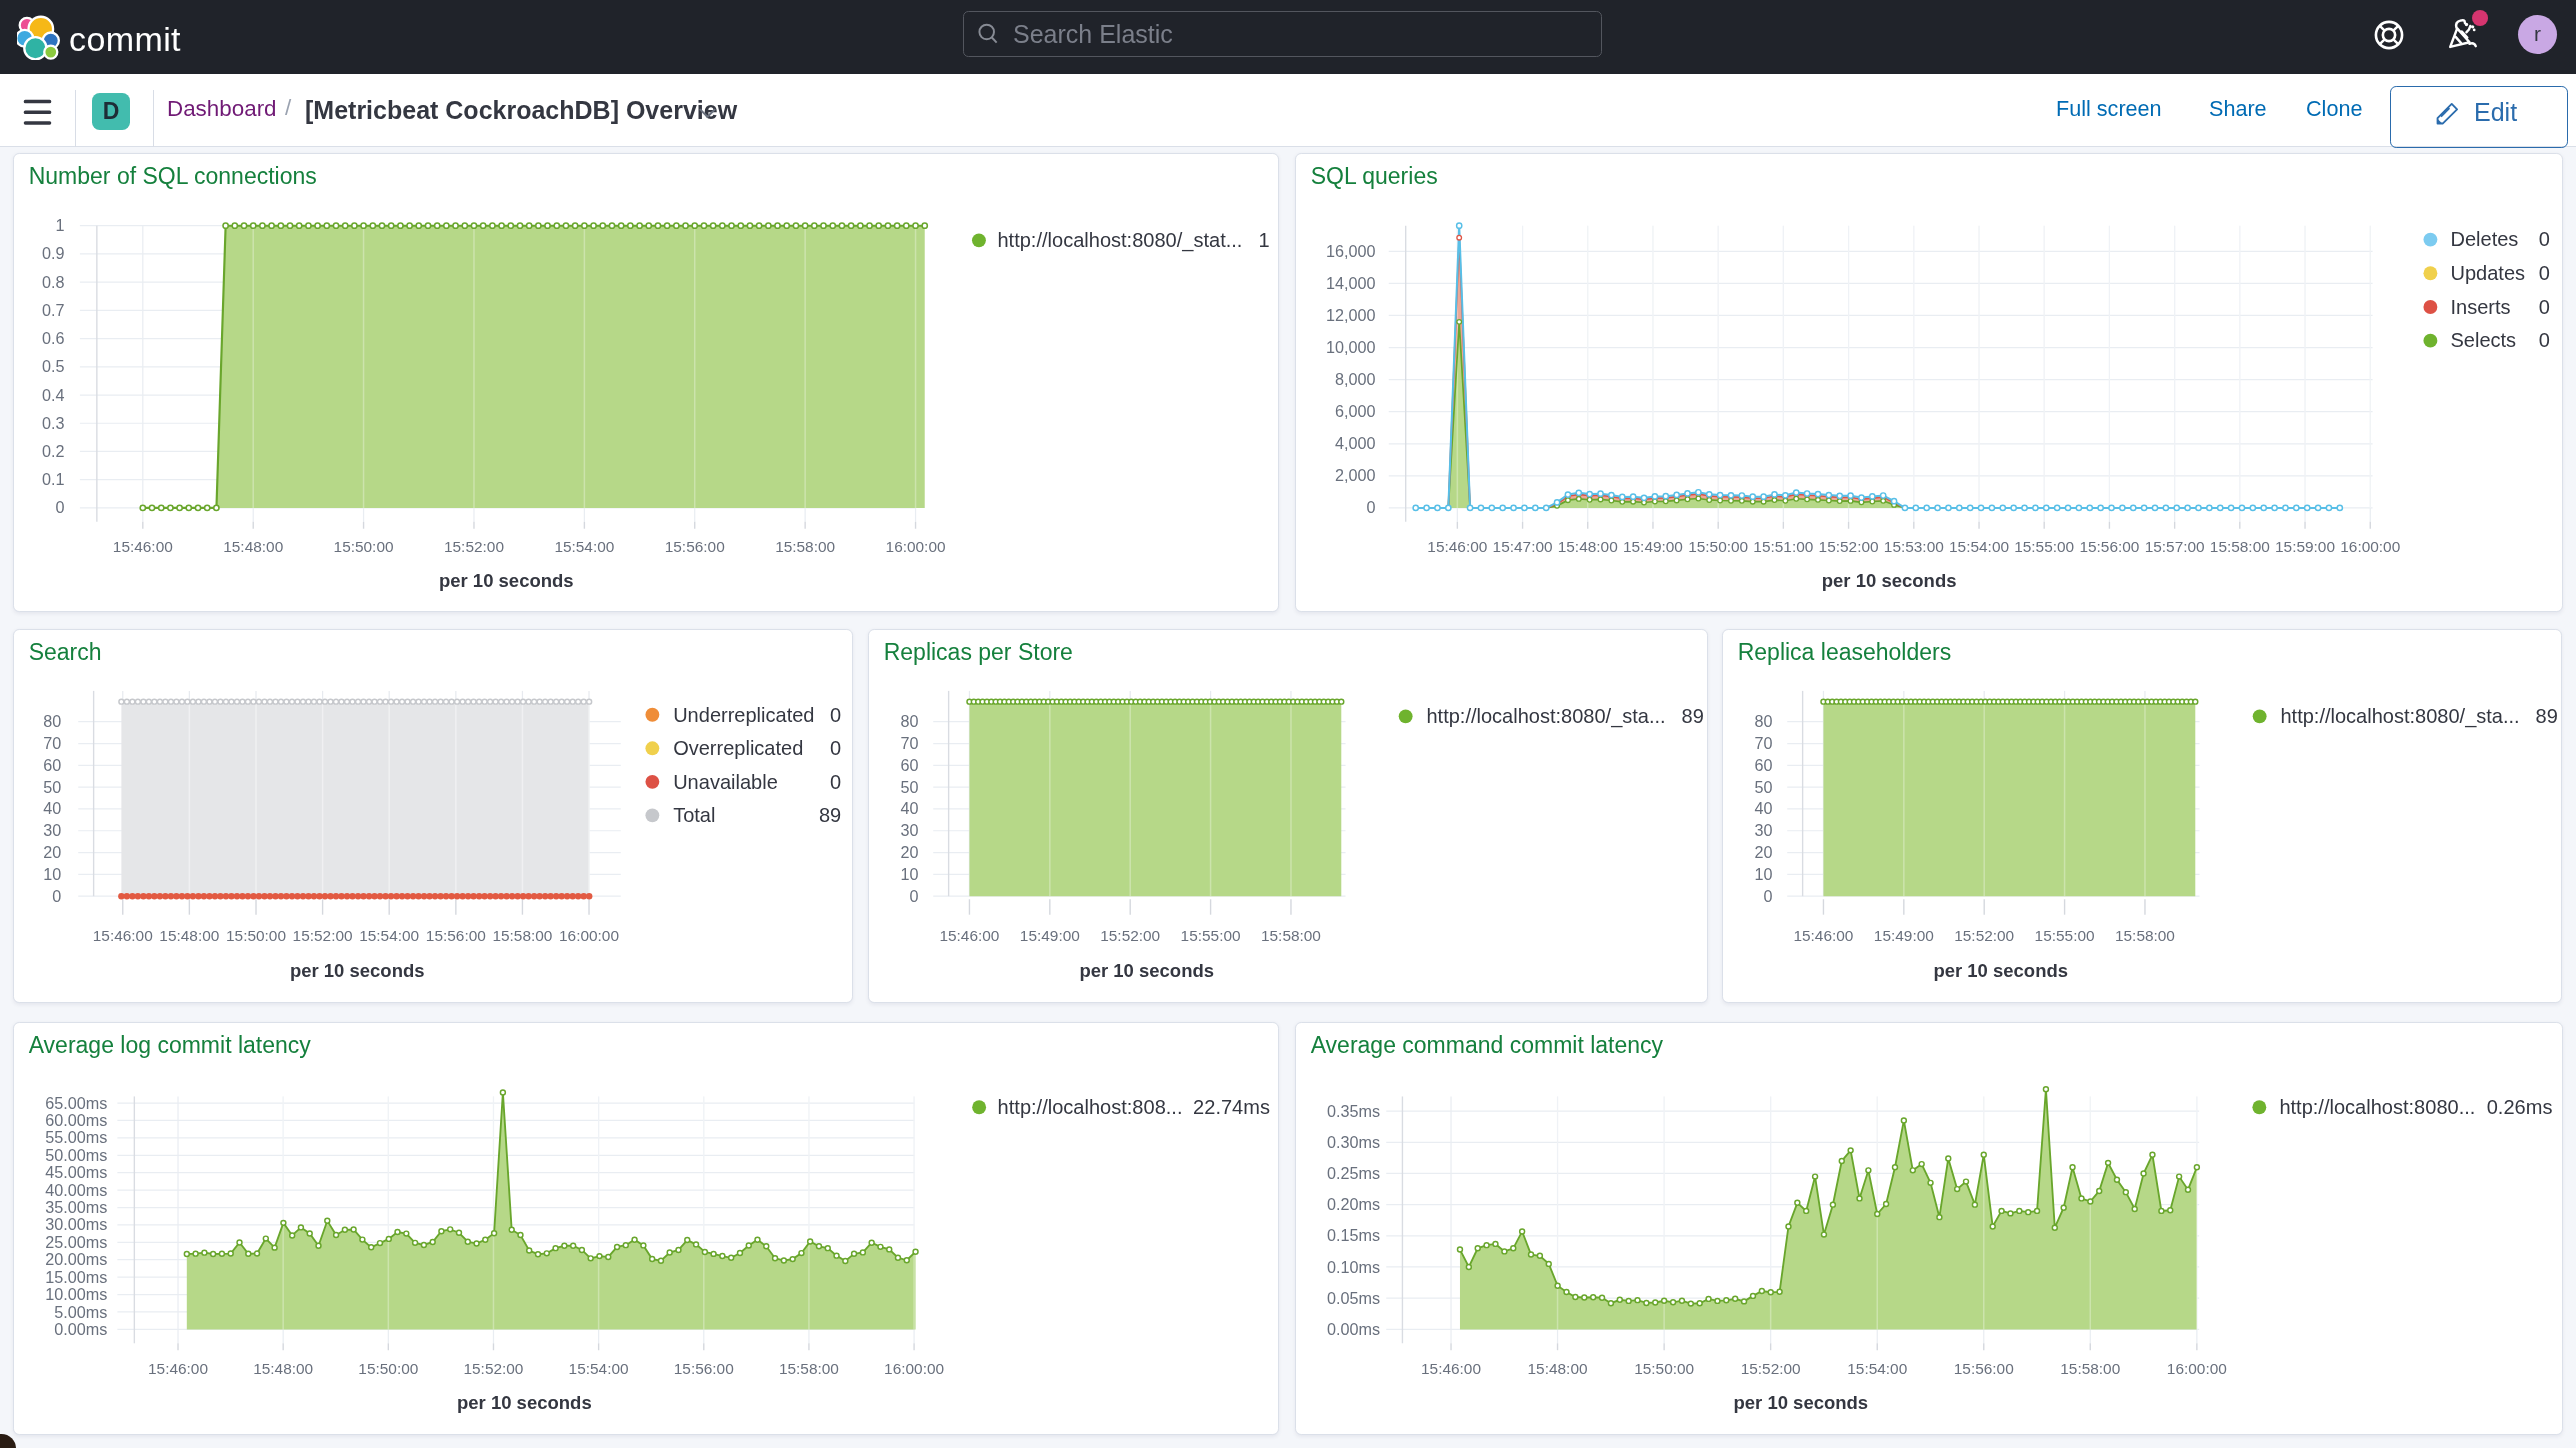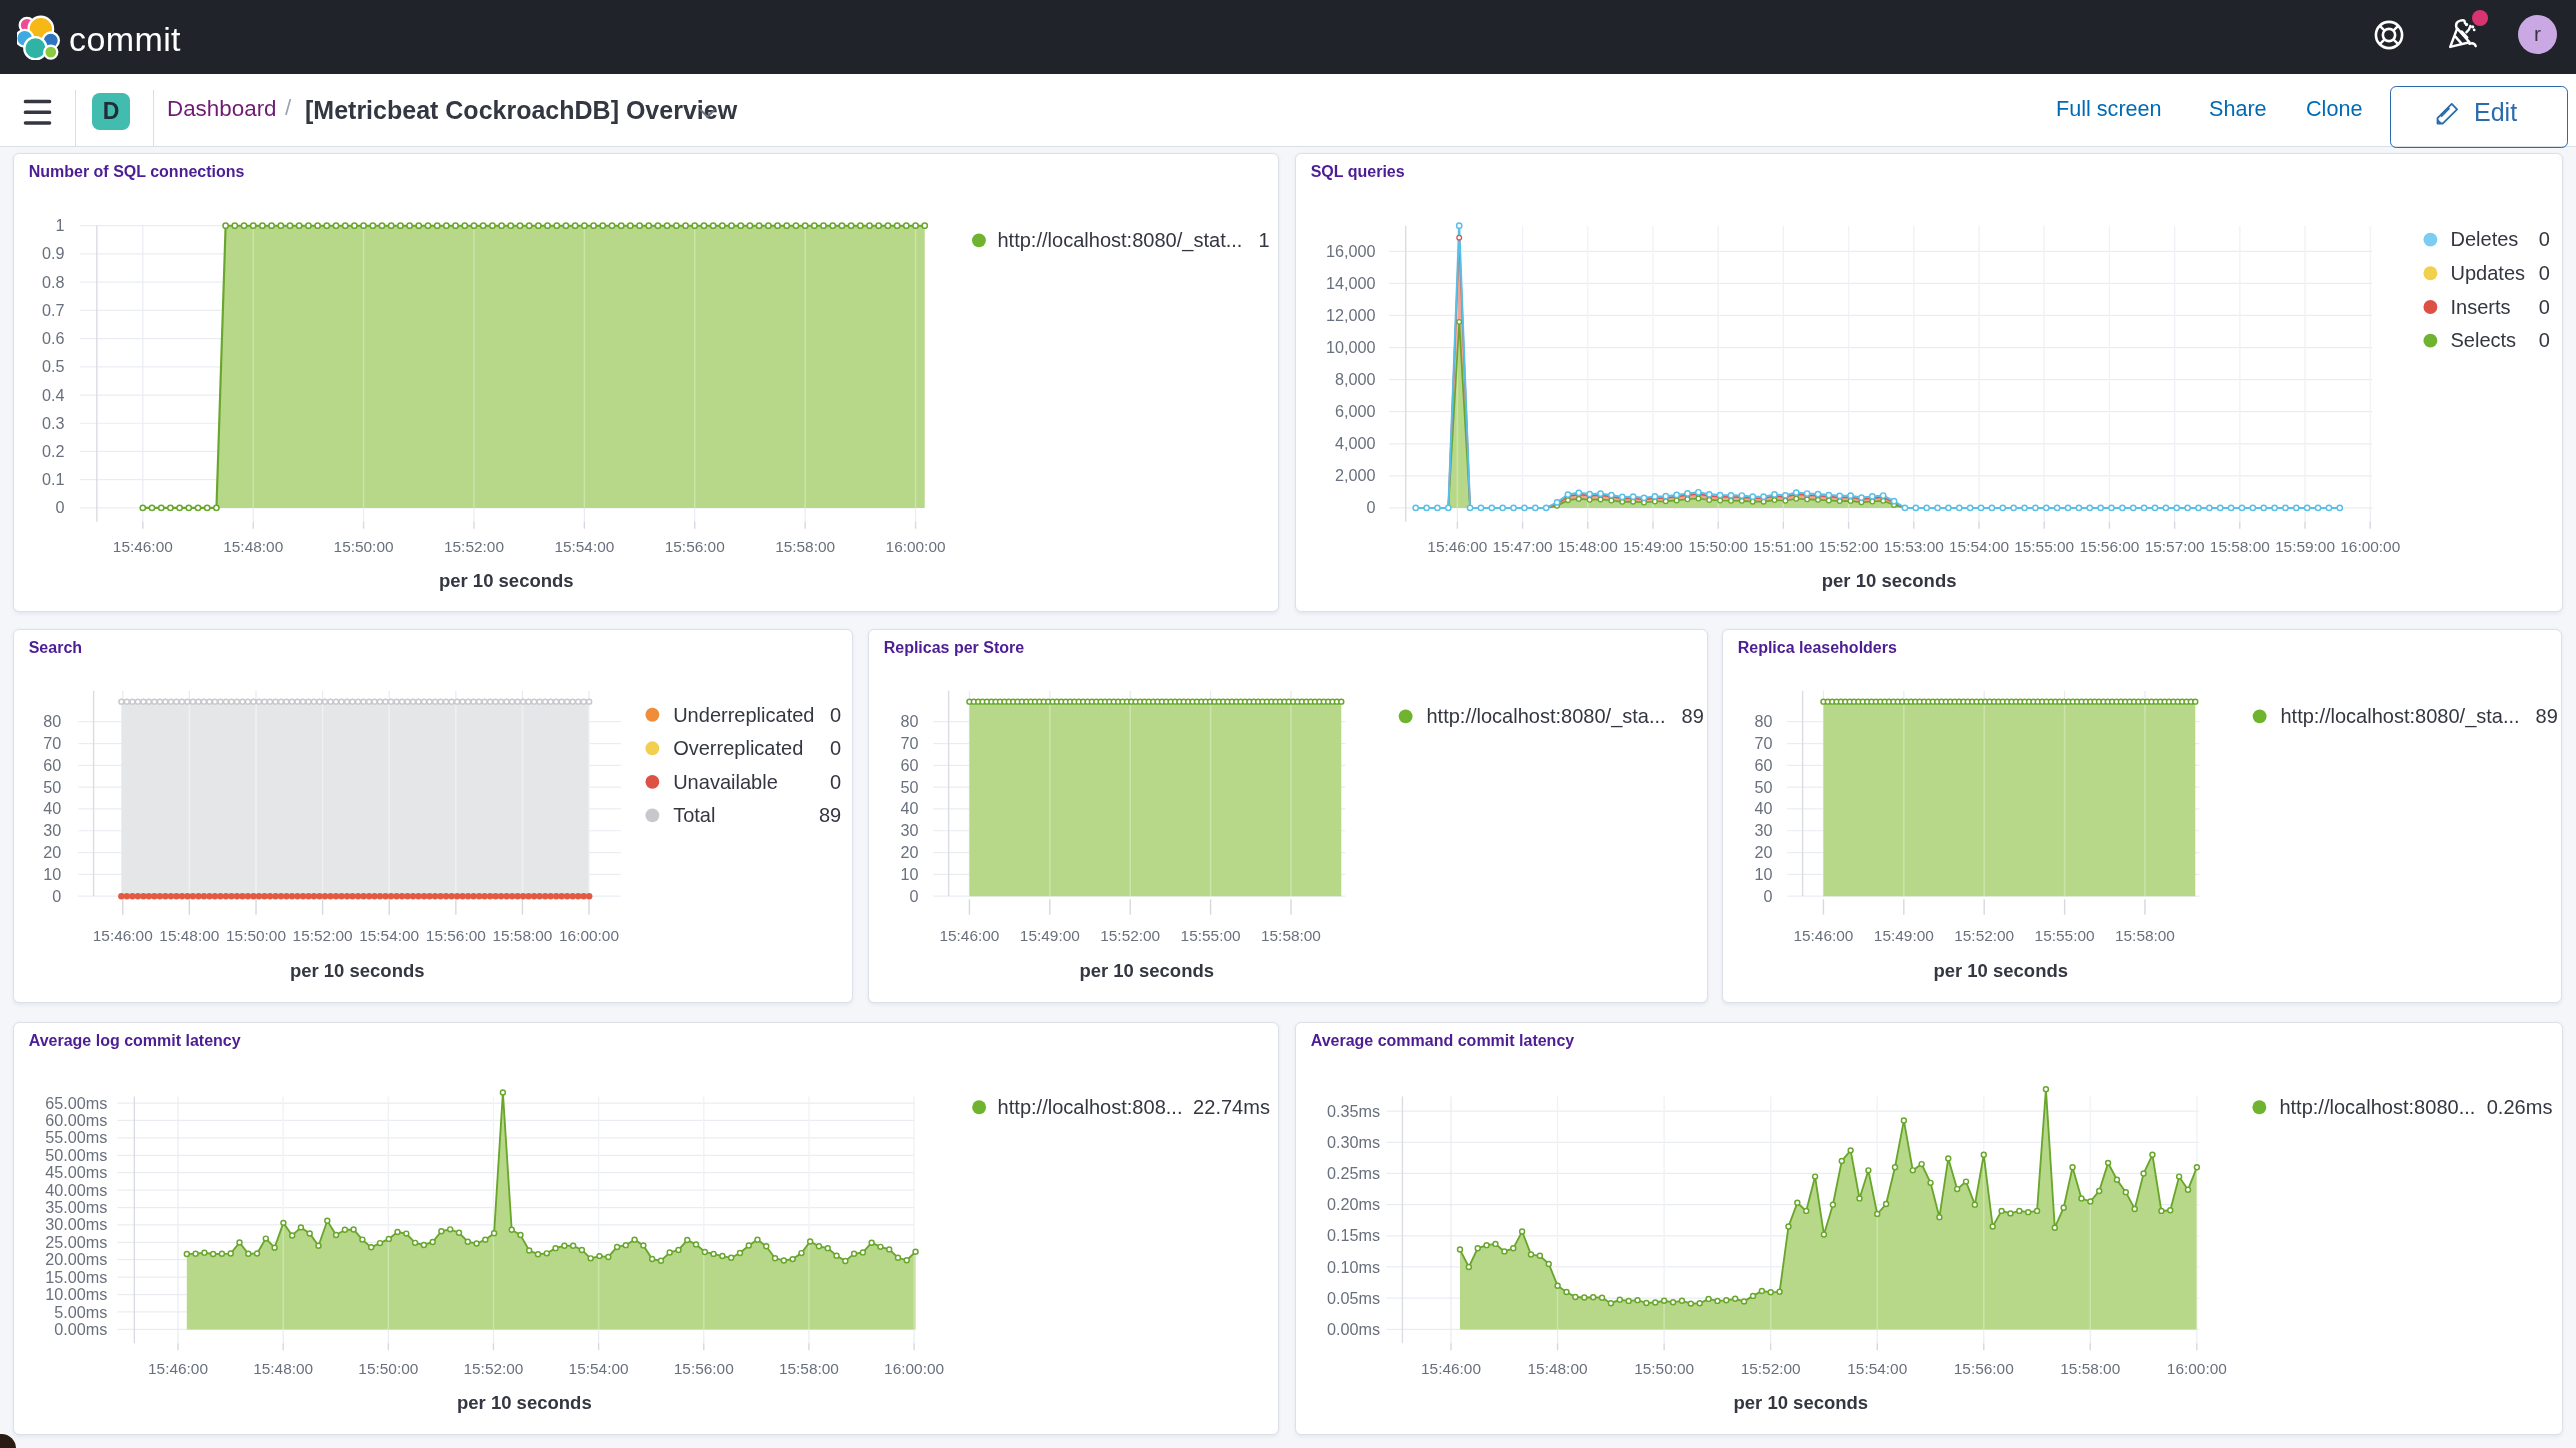--- a/index.html
+++ b/index.html
@@ -1,30 +1,37 @@
 <!DOCTYPE html>
 <html style="font-size:12.3px"><head><meta charset="utf-8"><style>
 html,body{margin:0;padding:0}
 body{width:2576px;height:1448px;background:#f4f6fa;font-family:"Liberation Sans",sans-serif;position:relative;overflow:hidden;-webkit-font-smoothing:antialiased}
 .panel{position:absolute;background:#fff;border:1.1px solid #dbe0e9;border-radius:6.2px;box-shadow:0 1.5px 3.9px rgba(60,70,100,.08)}
-.ptitle{position:absolute;left:14.7px;top:8.5px;font-size:16px;font-weight:bold;color:#4c1d95}
+.ptitle{position:absolute;left:14.7px;top:8.5px;font-size:23px;font-weight:normal;color:#15803d}
 svg text{font-family:"Liberation Sans",sans-serif}
 </style></head><body>
 <div style="position:absolute;left:0;top:0;width:2576px;height:74px;background:#20232a">
 <svg width="43" height="45" viewBox="0 0 56 58" style="position:absolute;left:17px;top:14.7px">
 <g stroke="#fff" stroke-width="3">
 <circle cx="13" cy="13" r="9.5" fill="#ed4c92"></circle>
 <circle cx="31" cy="18" r="16" fill="#f6b817"></circle>
 <circle cx="10" cy="30" r="11" fill="#3fa9e0"></circle>
 <circle cx="44" cy="33" r="10.5" fill="#2f74c0"></circle>
 <circle cx="24" cy="43" r="14.5" fill="#2fb3a4"></circle>
 <circle cx="44" cy="48" r="8.5" fill="#8bc93e"></circle>
 </g>
     </svg>
 <div style="position:absolute;left:69px;top:20px;font-size:34px;color:#fff;letter-spacing:0.4px">commit</div>
+<div style="position:absolute;left:963px;top:10.8px;width:639px;height:46px;border:1.2px solid #53565e;border-radius:5.4px;box-sizing:border-box">
+<svg width="26" height="26" viewBox="0 0 34 34" style="position:absolute;left:12.3px;top:10px">
+<circle cx="14" cy="13" r="9.5" fill="none" stroke="#878b94" stroke-width="2.6"></circle>
+<line x1="20.5" y1="20" x2="27" y2="27" stroke="#878b94" stroke-width="2.6"></line>
+      </svg>
+<div style="position:absolute;left:49px;top:8.5px;font-size:25px;color:#7b7f8a">Search Elastic</div>
+    </div>
     <svg width="40" height="40" viewBox="0 0 52 52" style="position:absolute;left:2369px;top:14.7px">
 <circle cx="26" cy="26" r="17" fill="none" stroke="#fff" stroke-width="3.4"></circle>
 <circle cx="26" cy="26" r="8" fill="none" stroke="#fff" stroke-width="3.4"></circle>
 <g stroke="#fff" stroke-width="3.2">
 <line x1="14" y1="14" x2="20" y2="20"></line>
         <line x1="38" y1="14" x2="32" y2="20"></line>
 <line x1="14" y1="38" x2="20" y2="32"></line>
         <line x1="38" y1="38" x2="32" y2="32"></line>
 </g>
     </svg>

